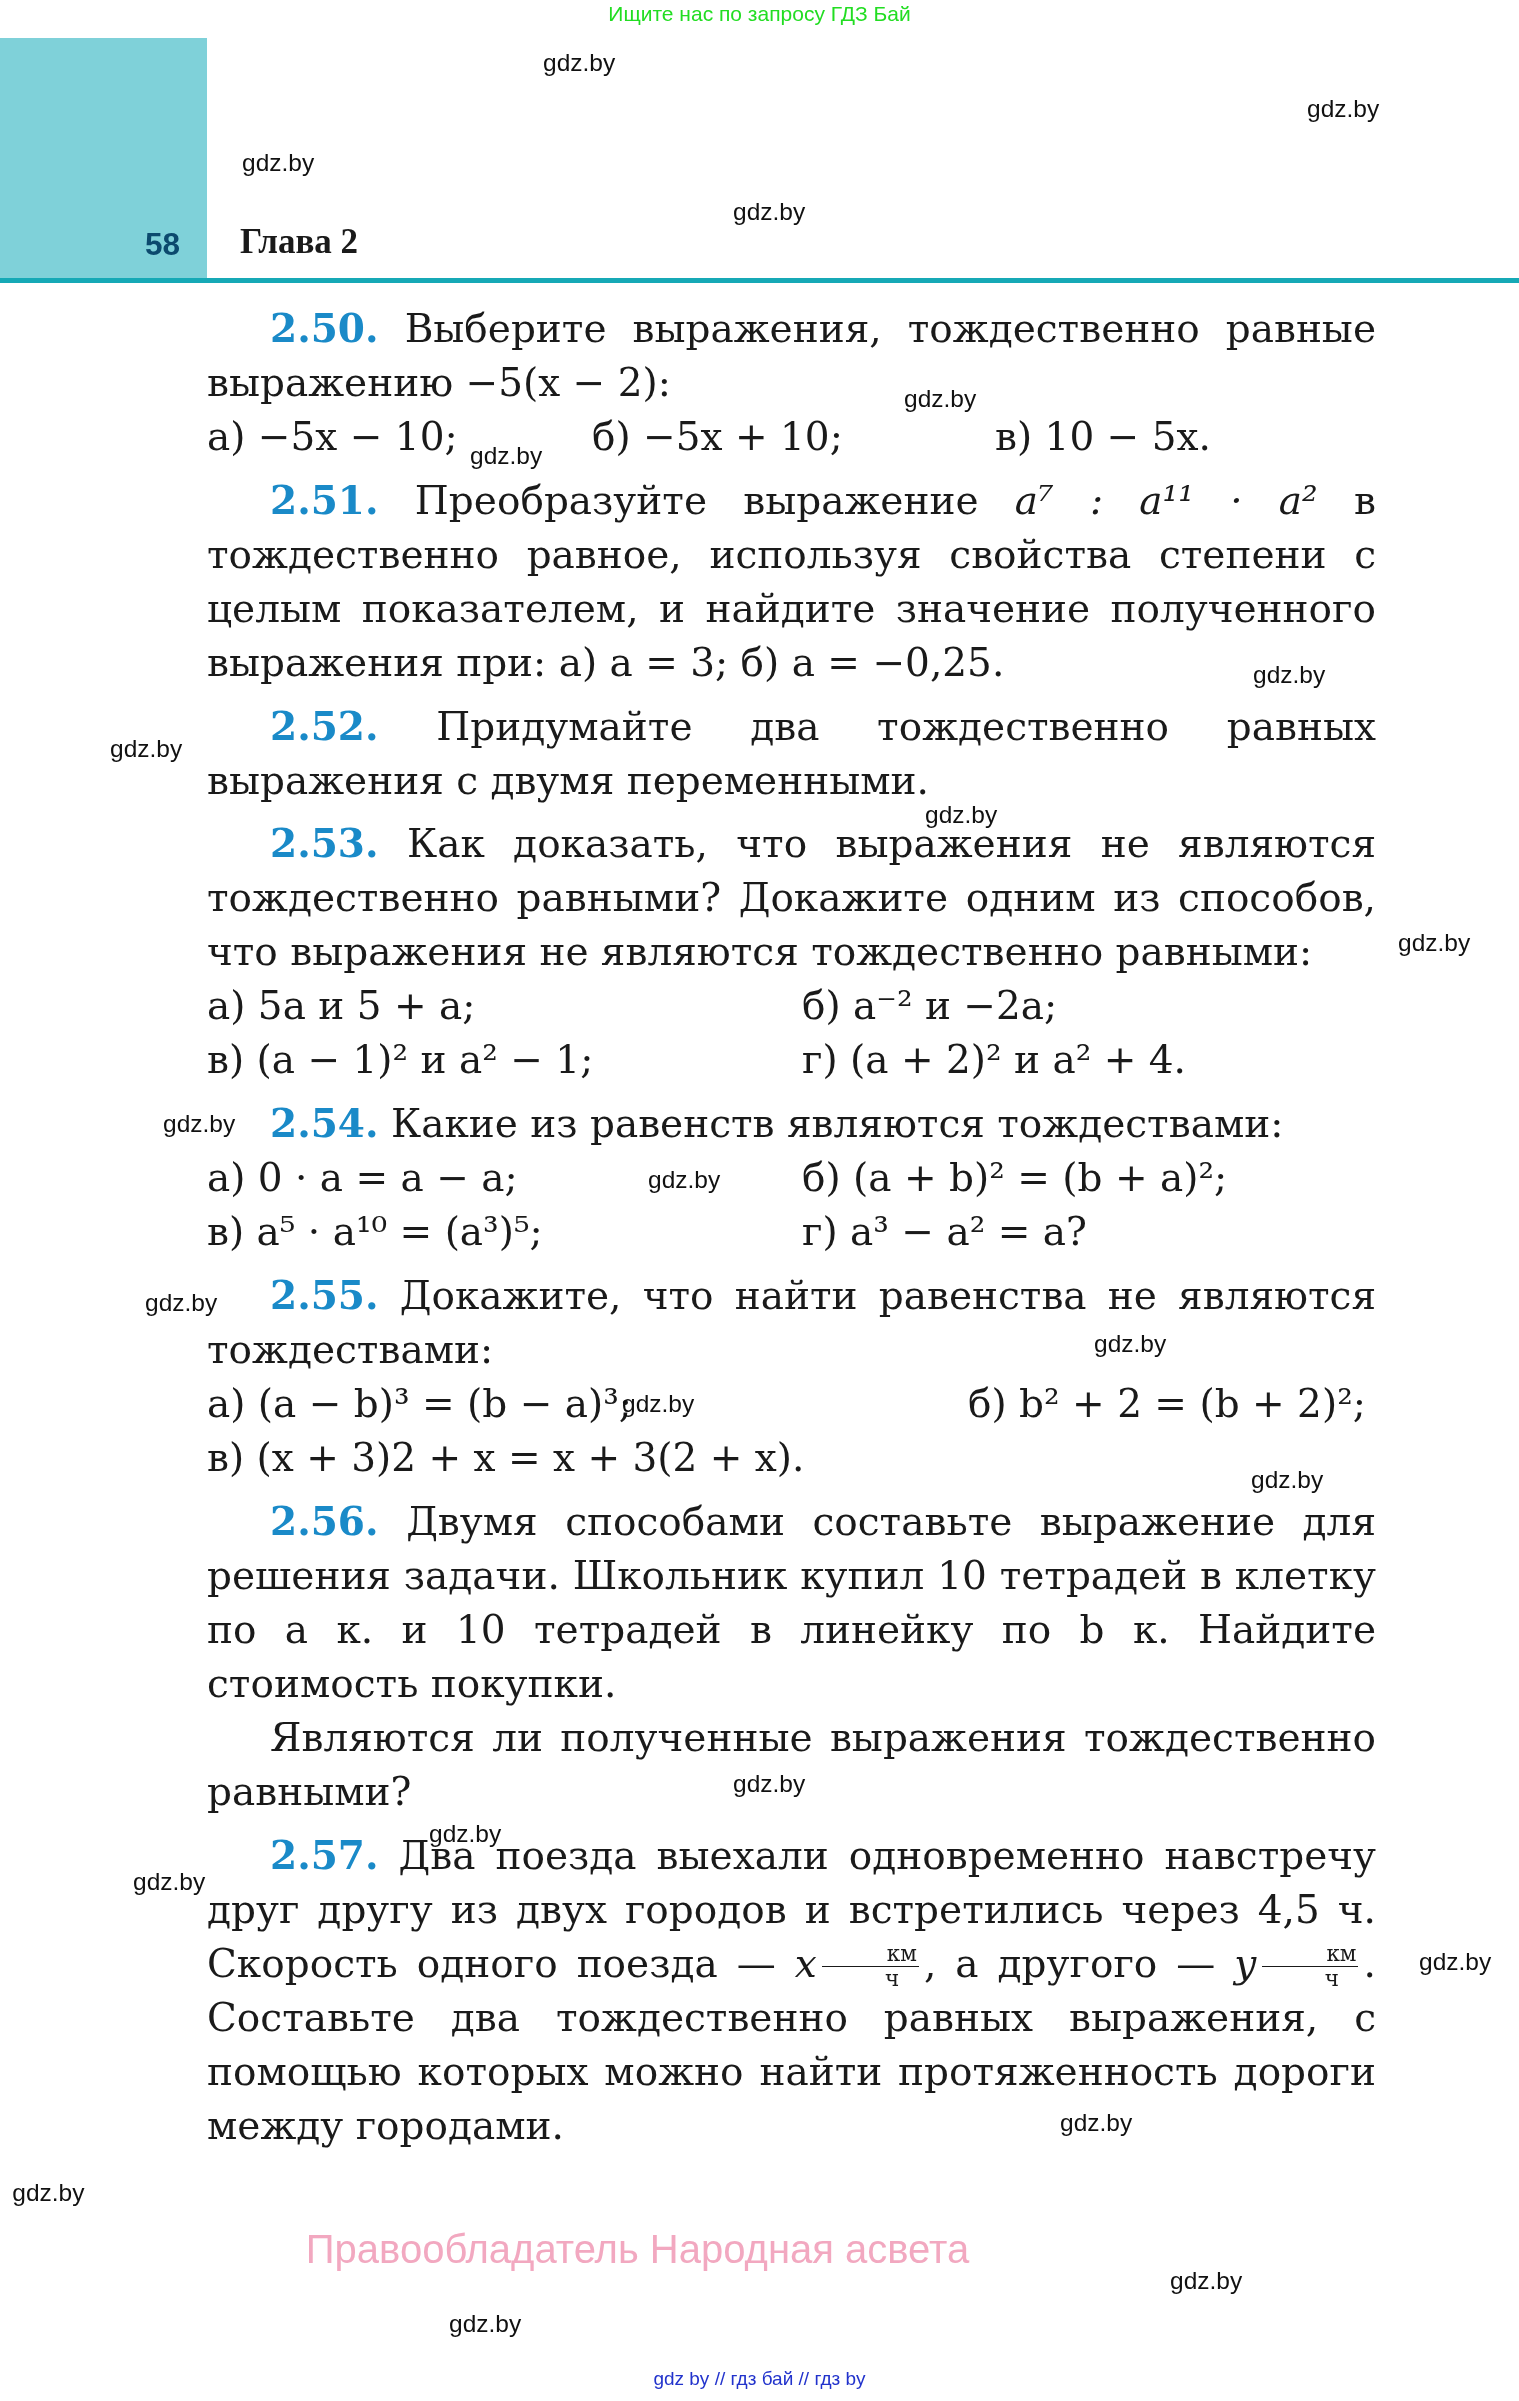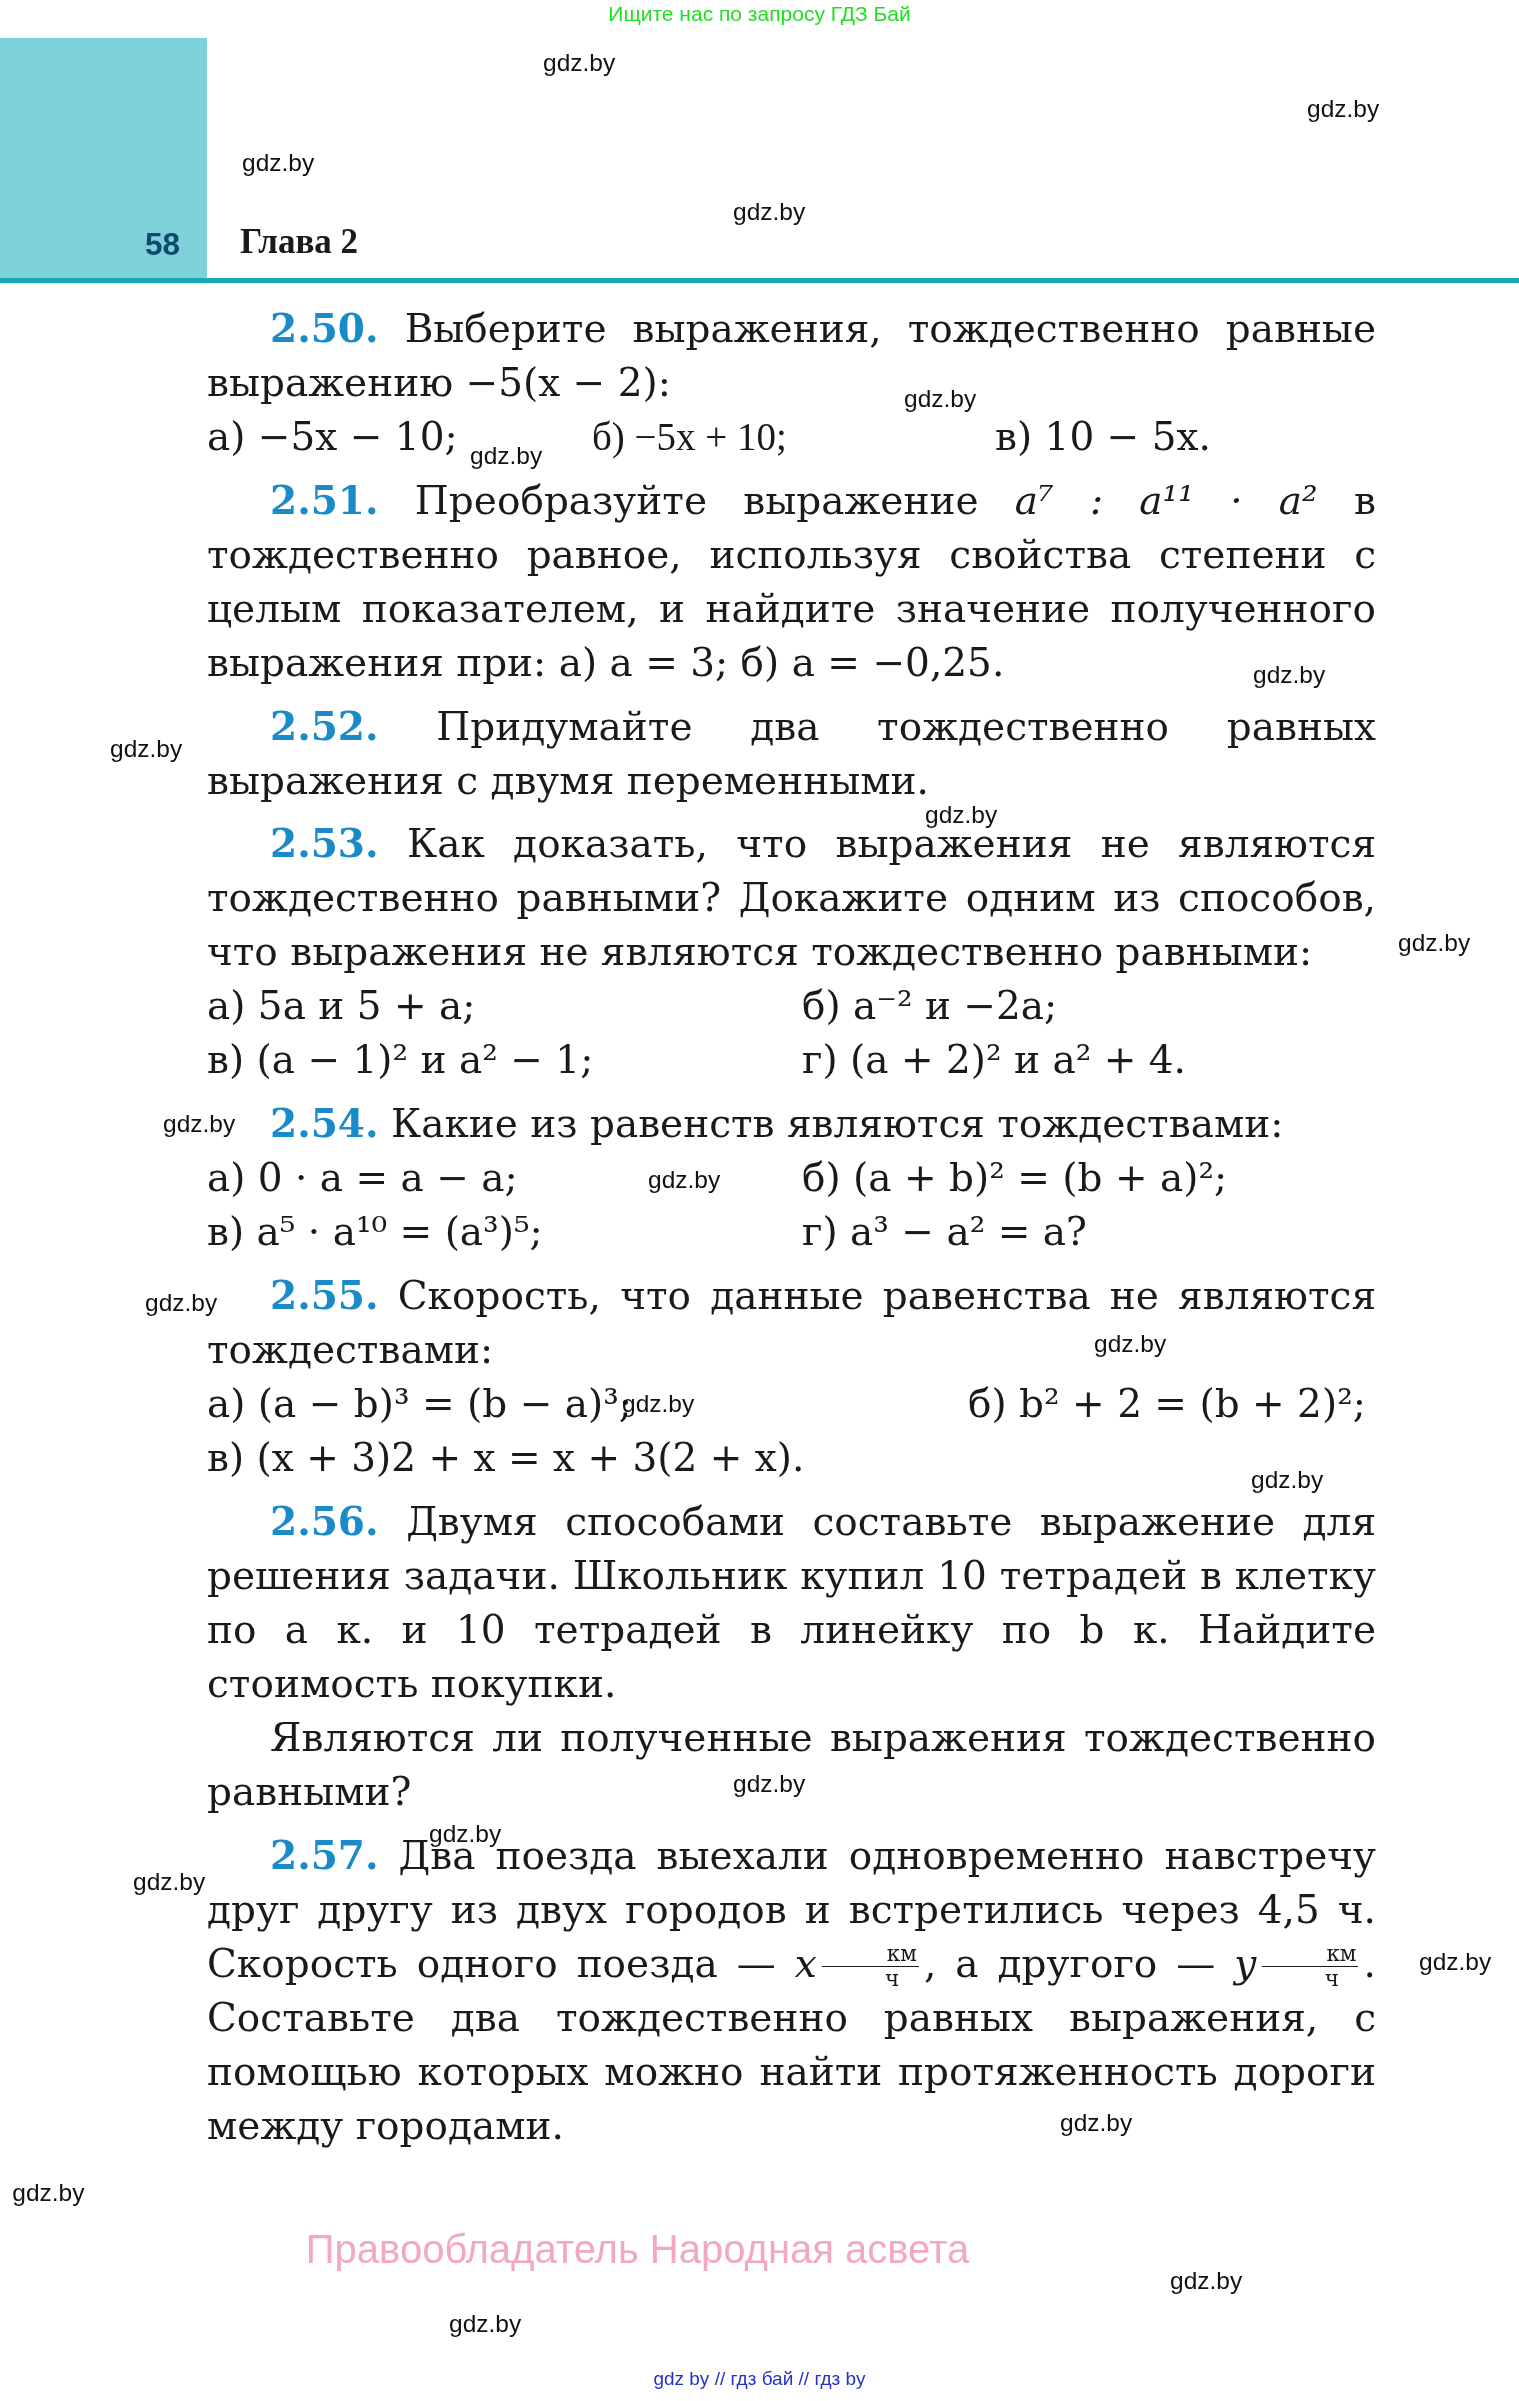--- a/index.html
+++ b/index.html
@@ -14,21 +14,21 @@
              font-weight:bold; font-size:35px; color:#1a1a1a; }
   .rule { position:absolute; left:0; top:278px; width:1519px; height:5.3px; background:#16a9b6; }
 
   .content { position:absolute; left:207px; top:301px; width:1169px; font-size:39px; line-height:54px; }
   .problem { margin:0 0 8.8px 0; }
   .problem p { margin:0; text-align:justify; text-align-last:left; }
   .indent { text-indent:63px; }
   .num { color:#1a8ac8; font-weight:bold;margin-top:45px; }
   .opts { display:flex; }
   .opts span { display:inline-block; }
-  .c3a { width:385px; } .c3b { width:403px;font-family:Liberation Serif, serif; }
+  .c3a { width:385px; } .c3b { width:403px; }
   .c2 { width:595px; }
   .c2w { width:761px; }
   i.v { font-style:italic; }
   .frac { display:inline-block; vertical-align:middle; text-align:center; font-size:0.55em; line-height:1.1em; margin:0 5.3px; }
   .frac .top { display:block; border-bottom:1.8px solid #1a1a1a; padding:0 1.8px; }
   .frac .bot { display:block; }
 
   .wm { position:absolute; font-family:"Liberation Sans", sans-serif; font-size:24.5px; color:#111; }
   .footer-pink { position:absolute; top:2227px; left:0; width:1275px; text-align:center;
                  font-family:"Liberation Sans", sans-serif; font-size:40px; color:#f2a8c0; }
@@ -82,21 +82,21 @@
       <span class="c2">а) 0 · a = a − a;</span>
       <span>б) (a + b)² = (b + a)²;</span>
     </div>
     <div class="opts">
       <span class="c2">в) a⁵ · a¹⁰ = (a³)⁵;</span>
       <span>г) a³ − a² = a?</span>
     </div>
   </div>
 
   <div class="problem">
-    <p class="indent"><span class="num">2.55.</span> <span>Скорость, что данные равенства не являются тождествами:</span></p>
+    <p class="indent"><span class="num">2.55.</span> <span>Докажите, что найти равенства не являются тождествами:</span></p>
     <div class="opts">
       <span class="c2w">а) (a − b)³ = (b − a)³;</span>
       <span>б) b² + 2 = (b + 2)²;</span>
     </div>
     <div class="opts">
       <span>в) (x + 3)2 + x = x + 3(2 + x).</span>
     </div>
   </div>
 
   <div class="problem">

